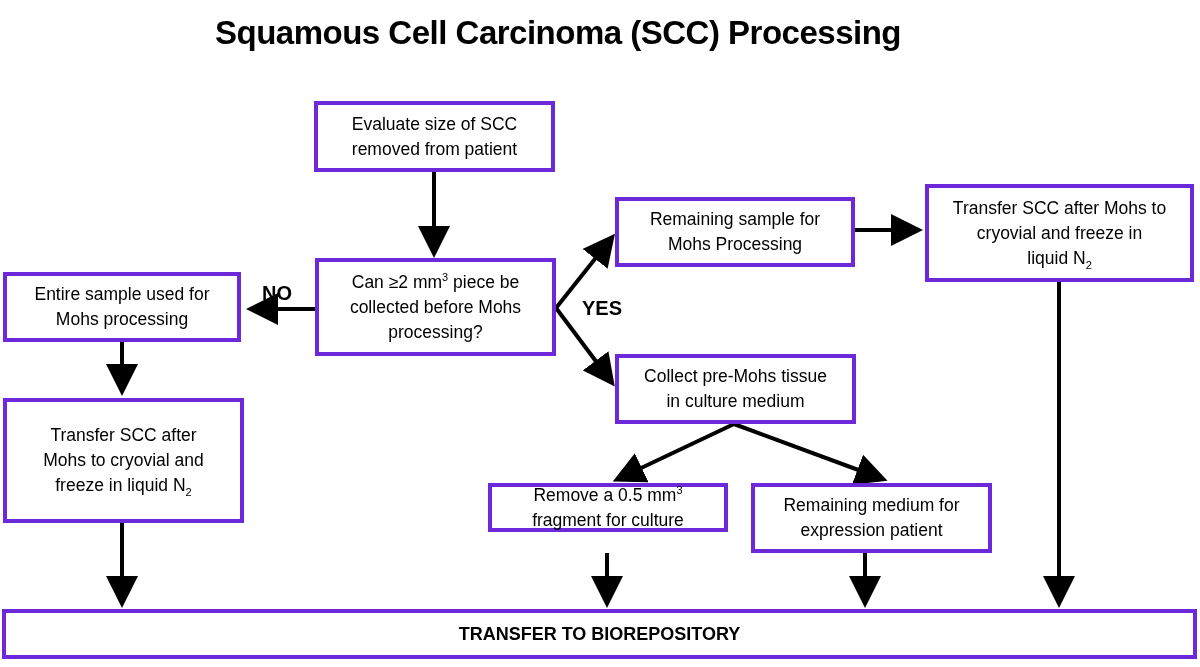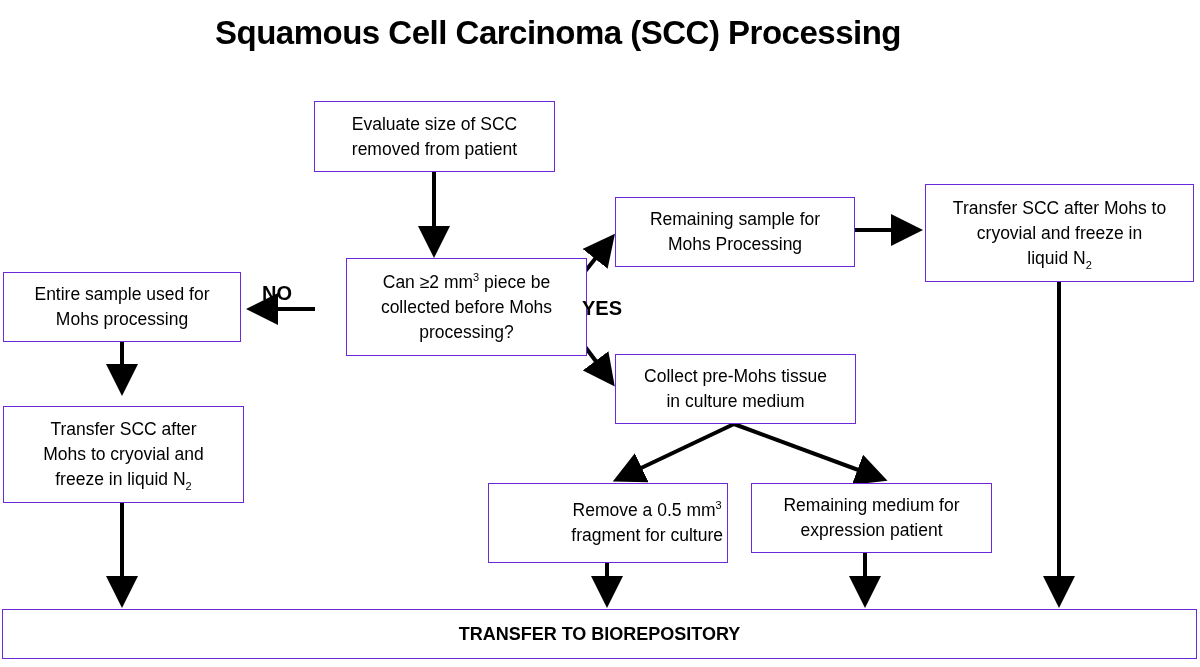--- a/index.html
+++ b/index.html
@@ -1,20 +1,20 @@
 <!DOCTYPE html>
 <html><head>
 <meta charset="utf-8">
 <style>
   html, body { margin: 0; padding: 0; background: #ffffff; }
   body { width: 1200px; height: 667px; position: relative; overflow: hidden;
          font-family: "Liberation Sans", "DejaVu Sans", sans-serif; color: #000; }
   .title { position: absolute; left: 215px; top: 14px; width: 680px;
            font-size: 33px; font-weight: bold; letter-spacing: -0.5px; white-space: nowrap; }
-  .box { position: absolute; border: 1px solid #6d28d9; background: #fff; box-sizing: border-box;
+  .box { position: absolute; border: 4px solid #6d28d9; background: #fff; box-sizing: border-box;
          display: flex; align-items: center; justify-content: center; text-align: center;
          font-size: 17.5px; line-height: 25px; padding: 0 4px; }
   .label { position: absolute; font-size: 20px; font-weight: bold; }
   svg.arrows { position: absolute; left: 0; top: 0; }
   .final { font-weight: bold; font-size: 18px; }
   sup, sub { font-size: 11px; line-height: 0; }
 </style>
 </head>
 <body>
 
@@ -39,48 +39,48 @@
     <line x1="607" y1="553" x2="607" y2="600" marker-end="url(#ah)"></line>
     <line x1="865" y1="553" x2="865" y2="600" marker-end="url(#ah)"></line>
     <line x1="1059" y1="282" x2="1059" y2="600" marker-end="url(#ah)"></line>
   </g>
 </svg>
 
 <div class="box" style="left:314px;top:101px;width:241px;height:71px;">
   <div><span>Evaluate size of SCC</span><br><span>removed from patient</span></div>
 </div>
 
-<div class="box" style="left:315px;top:258px;width:241px;height:98px;margin-left:31px;">
+<div class="box" style="left:315px;top:258px;width:241px;height:98px;">
   <div><span>Can ≥2 mm</span><sup>3</sup><span> piece be</span><br><span>collected before Mohs</span><br><span>processing?</span></div>
 </div>
 
 <div class="label" style="left:262px;top:282px;">NO</div>
 <div class="label" style="left:582px;top:297px;">YES</div>
 
 <div class="box" style="left:3px;top:272px;width:238px;height:70px;">
   <div><span>Entire sample used for</span><br><span>Mohs processing</span></div>
 </div>
 
-<div class="box" style="left:3px;top:398px;width:241px;height:97px;margin-top:8px;">
+<div class="box" style="left:3px;top:398px;width:241px;height:125px;">
   <div><span>Transfer SCC after</span><br><span>Mohs to cryovial and</span><br><span>freeze in liquid N</span><sub>2</sub></div>
 </div>
 
 <div class="box" style="left:615px;top:197px;width:240px;height:70px;text-align:center;">
   <div><span>Remaining sample for</span><br><span>Mohs Processing</span></div>
 </div>
 
 <div class="box" style="left:925px;top:184px;width:269px;height:98px;">
   <div><span>Transfer SCC after Mohs to</span><br><span>cryovial and freeze in</span><br><span>liquid N</span><sub>2</sub></div>
 </div>
 
 <div class="box" style="left:615px;top:354px;width:241px;height:70px;">
   <div><span>Collect pre-Mohs tissue</span><br><span>in culture medium</span></div>
 </div>
 
-<div class="box" style="left:488px;top:483px;width:240px;height:80px;justify-content:flex-end;">
+<div class="box" style="left:488px;top:483px;width:240px;height:49px;">
   <div><span>Remove a 0.5 mm</span><sup>3</sup><br><span>fragment for culture</span></div>
 </div>
 
 <div class="box" style="left:751px;top:483px;width:241px;height:70px;">
   <div><span>Remaining medium for</span><br><span>expression patient</span></div>
 </div>
 
 <div class="box final" style="left:2px;top:609px;width:1195px;height:50px;">
   <span>TRANSFER TO BIOREPOSITORY</span>
 </div>

